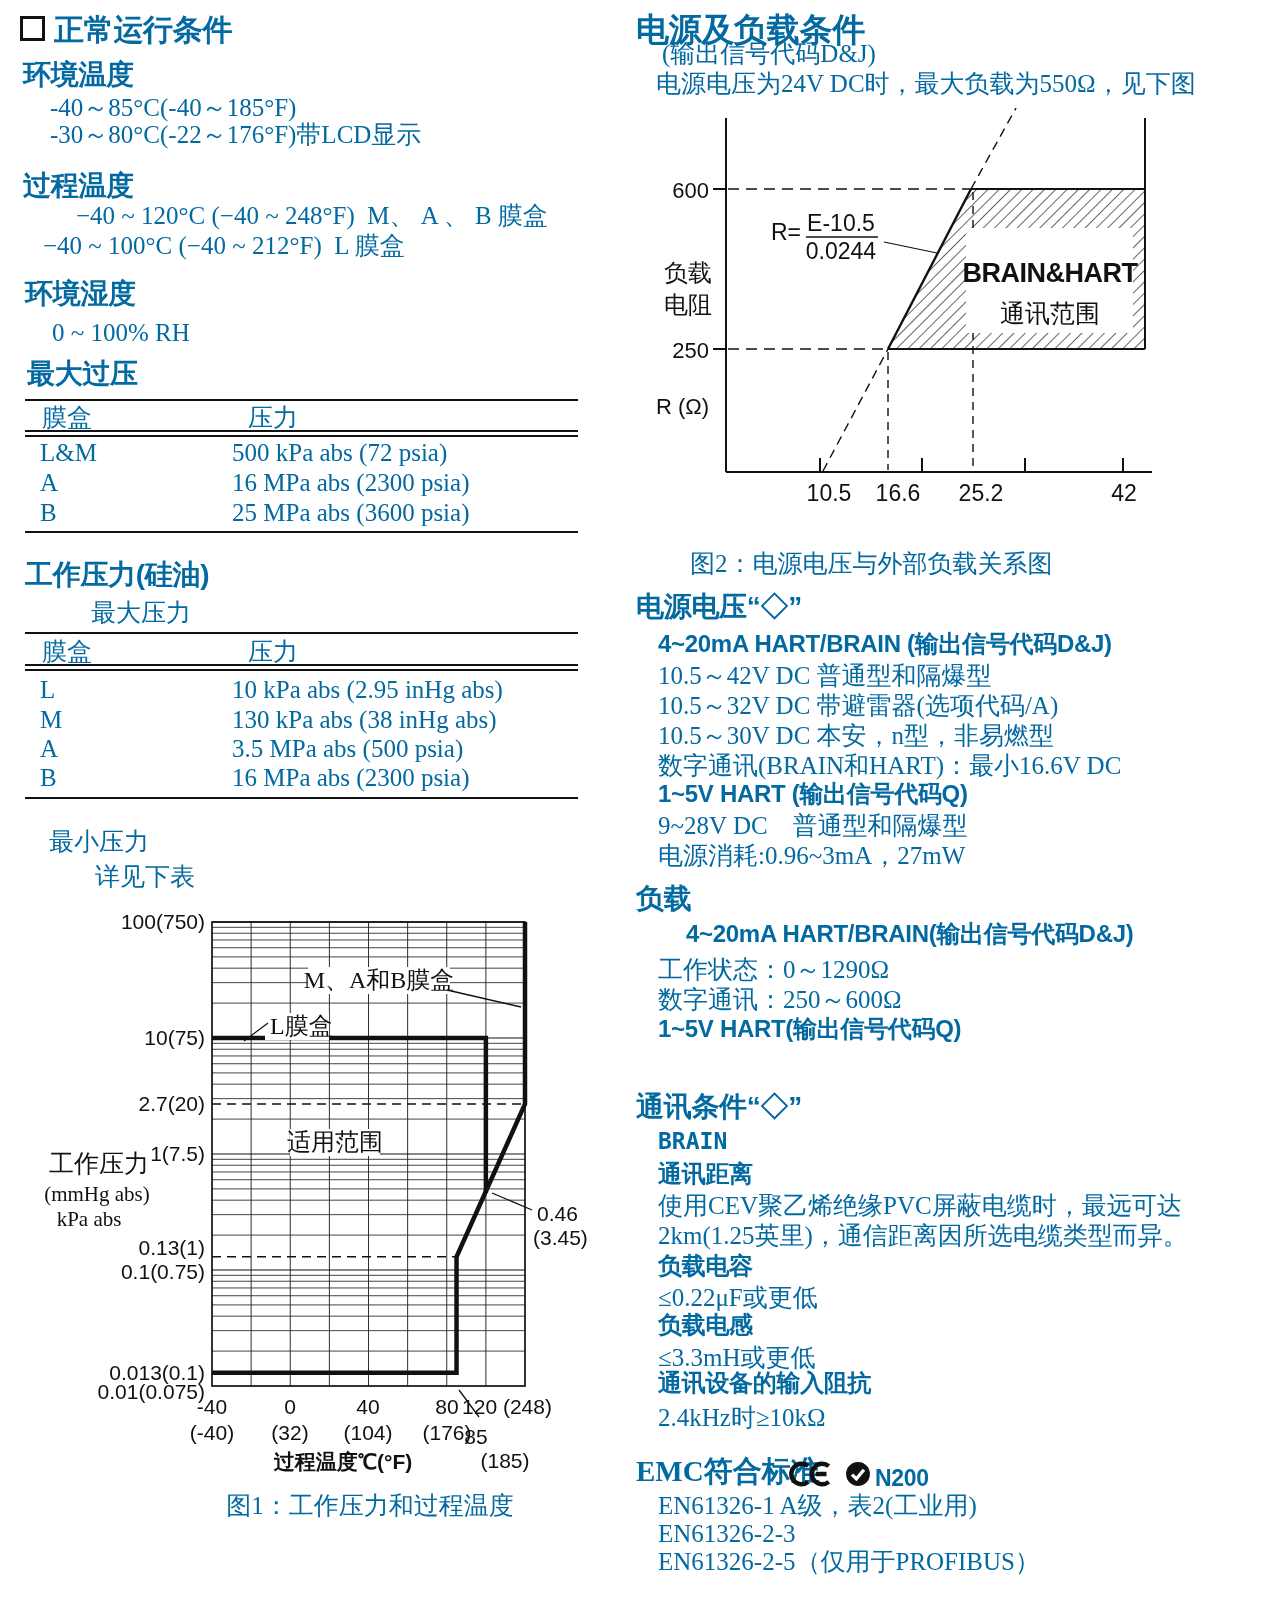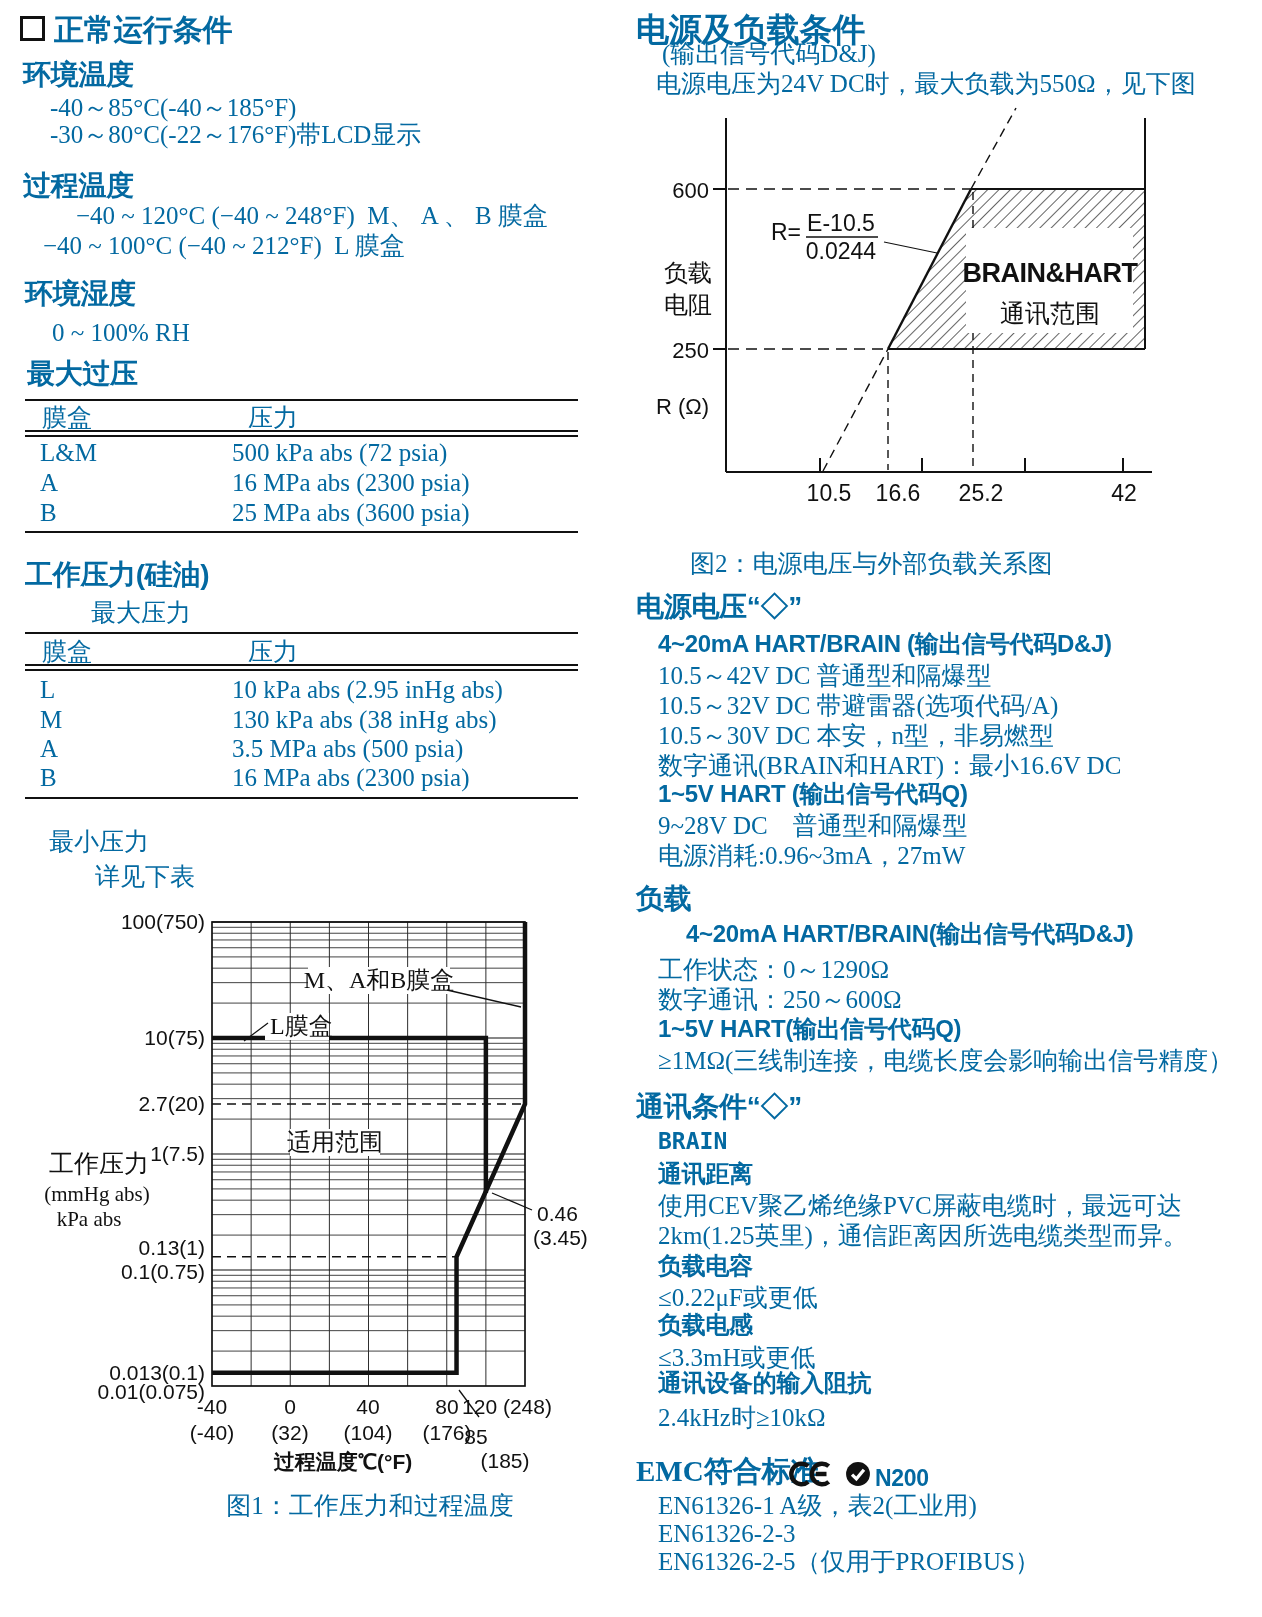--- a/index.html
+++ b/index.html
@@ -216,21 +216,20 @@
   <div class="abs serif b25" style="left:658px;top:752px;">数字通讯(BRAIN和HART)：最小16.6V DC</div>
   <div class="abs gothic g24" style="left:658px;top:781px;">1~5V HART (输出信号代码Q)</div>
   <div class="abs serif b25" style="left:658px;top:812px;">9~28V DC　普通型和隔爆型</div>
   <div class="abs serif b25" style="left:658px;top:842px;">电源消耗:0.96~3mA，27mW</div>
 
   <div class="abs gothic h2" style="left:636px;top:884px;">负载</div>
   <div class="abs gothic g24" style="left:658px;top:921px;margin-left:28px;">4~20mA HART/BRAIN(输出信号代码D&amp;J)</div>
   <div class="abs serif b25" style="left:658px;top:956px;">工作状态：0～1290Ω</div>
   <div class="abs serif b25" style="left:658px;top:986px;">数字通讯：250～600Ω</div>
   <div class="abs gothic g24" style="left:658px;top:1016px;">1~5V HART(输出信号代码Q)</div>
-  <div class="abs serif b25" style="left:658px;top:1047px;">≥1MΩ(三线制连接，电缆长度会影响输出信号精度）</div>
 
   <div class="abs gothic h2" style="left:636px;top:1092px;">通讯条件“◇”</div>
   <div class="abs mono" style="left:658px;top:1129px;font-size:23px;">BRAIN</div>
   <div class="abs gothic g24" style="left:658px;top:1161px;">通讯距离</div>
   <div class="abs serif b25" style="left:658px;top:1192px;">使用CEV聚乙烯绝缘PVC屏蔽电缆时，最远可达</div>
   <div class="abs serif b25" style="left:658px;top:1222px;">2km(1.25英里)，通信距离因所选电缆类型而异。</div>
   <div class="abs gothic g24" style="left:658px;top:1253px;">负载电容</div>
   <div class="abs serif b25" style="left:658px;top:1284px;">≤0.22μF或更低</div>
   <div class="abs gothic g24" style="left:658px;top:1312px;">负载电感</div>
   <div class="abs serif b25" style="left:658px;top:1344px;">≤3.3mH或更低</div>

